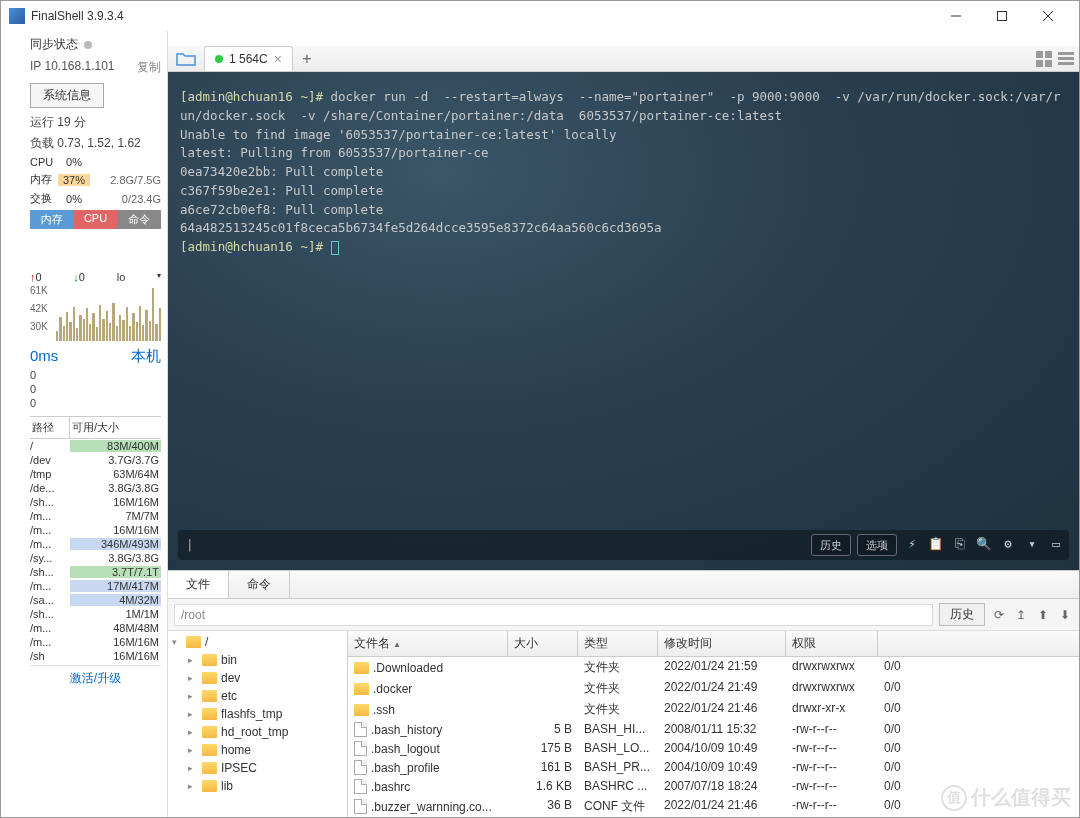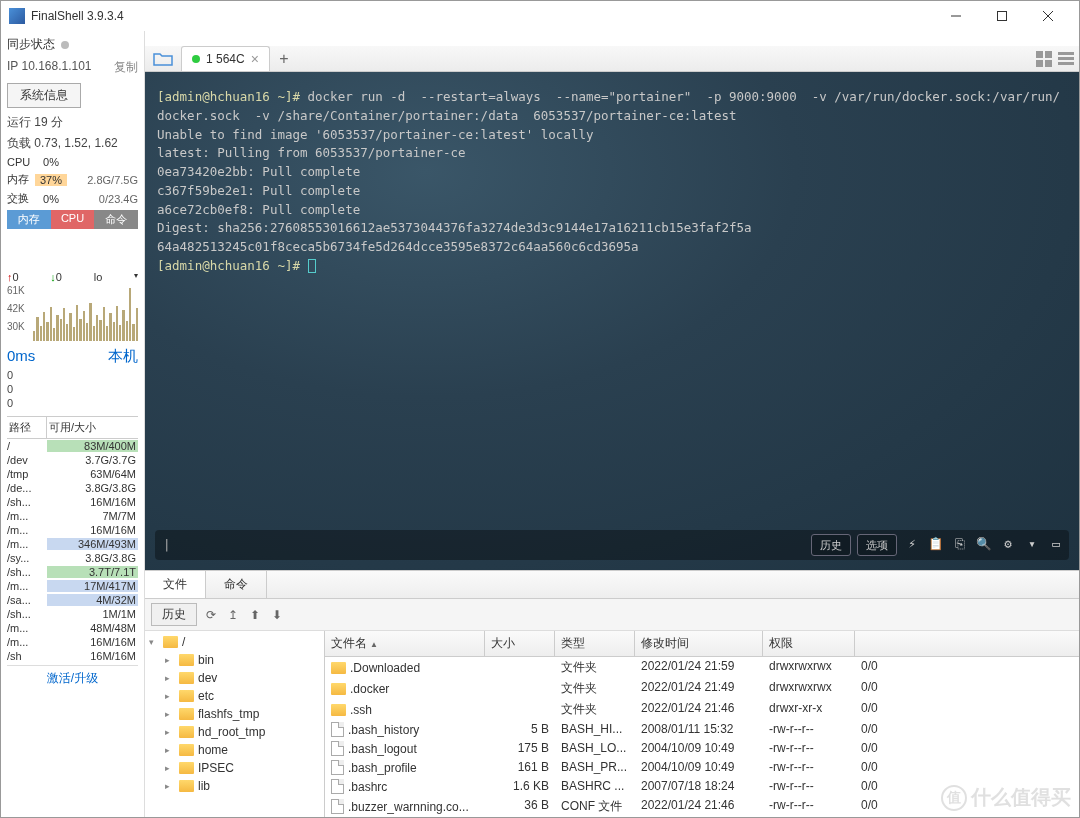--- a/index.html
+++ b/index.html
@@ -6,21 +6,21 @@
 body { font-family: "Microsoft YaHei", Arial, sans-serif; font-size: 12px; background: #fff; color: #333; overflow: hidden; width: 1080px; height: 818px; position: relative; border: 1px solid #999; }
 .titlebar { height: 30px; display: flex; align-items: center; padding: 0 8px; background: #fff; }
 .titlebar .logo { width: 16px; height: 16px; background: linear-gradient(135deg,#4a90d9,#2c5aa0); margin-right: 6px; }
 .titlebar .title { flex: 1; }
 .titlebar .winbtns { display: flex; gap: 0; }
 .titlebar .winbtn { width: 46px; height: 30px; display: flex; align-items: center; justify-content: center; cursor: pointer; }
 .titlebar .winbtn svg { width: 10px; height: 10px; }
 
 .main { display: flex; height: 786px; }
 
-.sidebar { width: 144px; flex-shrink: 0; background: #fff; border-right: 1px solid #ddd; padding: 2px 6px; overflow: hidden; }
+.sidebar { width: 144px; flex-shrink: 0; background: #fff; border-right: 1px solid #ddd; padding: 2px 6px; overflow: hidden; margin-left: 23px; }
 .sync-row { display:flex; align-items:center; gap:6px; padding:3px 0; }
 .sync-dot { width:8px; height:8px; border-radius:50%; background:#bbb; }
 .ip-row { display:flex; justify-content:space-between; padding:3px 0; color:#555; }
 .copy-link { color:#888; cursor:pointer; }
 .sysinfo-btn { display:inline-block; padding:3px 12px; border:1px solid #aaa; background:#f5f5f5; margin:4px 0; cursor:pointer; }
 .stat-line { padding:2px 0; color:#444; }
 .metric-row { display:flex; align-items:center; padding:2px 0; font-size:11px; }
 .metric-row .lbl { width:28px; }
 .metric-row .pct { width:32px; text-align:center; }
 .metric-row .val { flex:1; text-align:right; color:#666; }
@@ -329,21 +329,20 @@
     </div>
 
     <div class="terminal">
       <div id="termlines">
           <div class="term-line"><span class="prompt-usr">[admin@hchuan16 ~]#</span> docker run -d  --restart=always  --name="portainer"  -p 9000:9000  -v /var/run/docker.sock:/var/run/docker.sock  -v /share/Container/portainer:/data  6053537/portainer-ce:latest</div>
           <div class="term-line">Unable to find image '6053537/portainer-ce:latest' locally</div>
           <div class="term-line">latest: Pulling from 6053537/portainer-ce</div>
           <div class="term-line">0ea73420e2bb: Pull complete</div>
           <div class="term-line">c367f59be2e1: Pull complete</div>
           <div class="term-line">a6ce72cb0ef8: Pull complete</div>
-          <div class="term-line">Digest: sha256:27608553016612ae5373044376fa3274de3d3c9144e17a16211cb15e3faf2f5a</div>
           <div class="term-line">64a482513245c01f8ceca5b6734fe5d264dcce3595e8372c64aa560c6cd3695a</div>
           <div class="term-line"><span class="prompt-usr">[admin@hchuan16 ~]# </span><span class="cursor-block"></span></div>
         </div>
       <div class="term-cmdbar">
           <span class="cur">|</span>
         </div>
       <div class="term-tools">
         <div class="t-btn">历史</div>
         <div class="t-btn">选项</div>
         <div class="t-icon bolt">⚡</div>
@@ -355,20 +354,21 @@
         <div class="t-icon">▭</div>
       </div>
     </div>
 
     <div class="bottompane">
       <div class="bp-tabs">
         <div class="bp-tab active">文件</div>
         <div class="bp-tab">命令</div>
       </div>
       <div class="bp-pathbar">
+        <div class="bp-path">/root</div>
         <div class="bp-hist">历史</div>
         <div class="bp-icons">
           <span>⟳</span>
           <span>↥</span>
           <span>⬆</span>
           <span>⬇</span>
         </div>
       </div>
       <div class="bp-content">
         <div class="tree">

